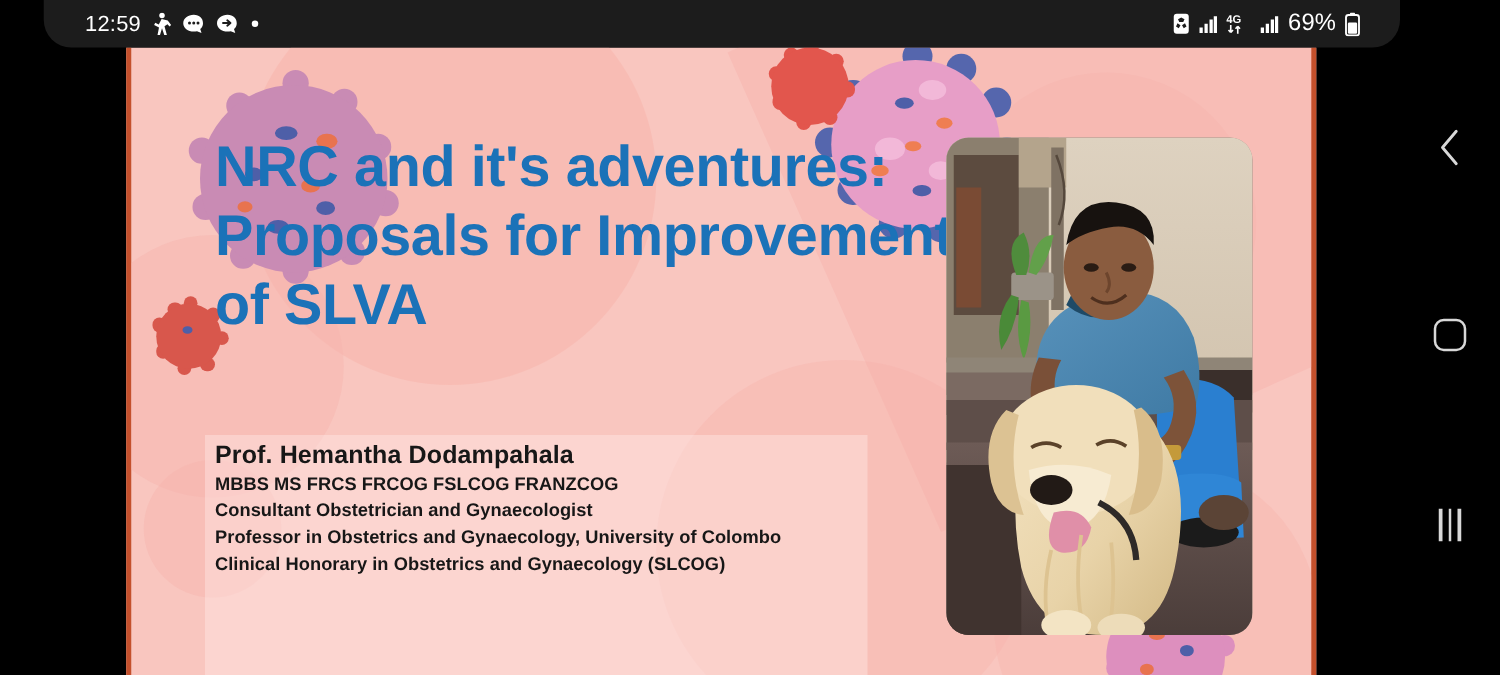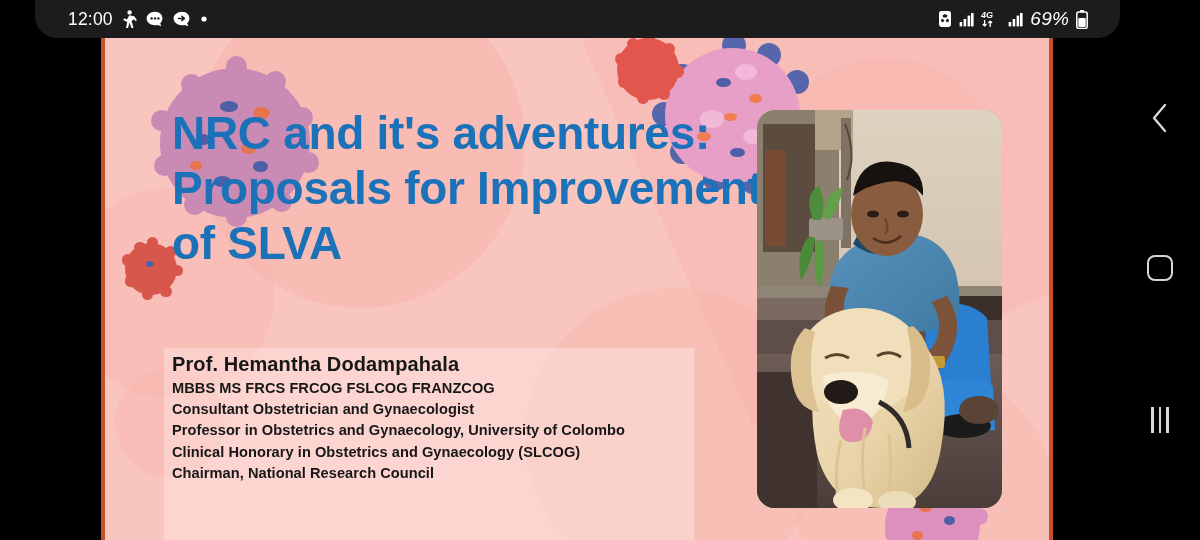--- a/index.html
+++ b/index.html
@@ -93,21 +93,21 @@
   #photo svg { display:block; width:100%; height:100%; }
 
   
   #status-bar {
     position:absolute; left:35px; top:0; width:1085px; height:38px;
     background:#1c1c1c; border-bottom-left-radius:22px; border-bottom-right-radius:22px;
     display:flex; align-items:center; color:#fff;
   }
   #status-left { display:flex; align-items:center; gap:9px; padding-left:33px; }
   #status-clock { font-size:17.5px; letter-spacing:.2px; }
-  #status-right { margin-left:auto; display:flex; align-items:center; gap:7px; padding-right:32px;font-style:italic; }
+  #status-right { margin-left:auto; display:flex; align-items:center; gap:7px; padding-right:32px; }
   #battery-pct { font-size:19px; letter-spacing:.2px; }
   .sicon { display:inline-flex; align-items:center; }
 
   
   #nav-bar {
     position:absolute; left:1120px; top:0; width:80px; height:540px;
     background:#000;
   }
   .nav-btn {
     position:absolute; left:0; width:80px; height:56px;
@@ -208,21 +208,20 @@
 
     <div id="slide-title">NRC and it's adventures: Proposals for Improvement of SLVA</div>
 
     <div id="cred-panel"></div>
     <div id="credentials">
       <div id="cred-name">Prof. Hemantha Dodampahala</div>
       <div class="cred-line">MBBS MS FRCS FRCOG FSLCOG FRANZCOG</div>
       <div class="cred-line">Consultant Obstetrician and Gynaecologist</div>
       <div class="cred-line">Professor in Obstetrics and Gynaecology, University of Colombo</div>
       <div class="cred-line">Clinical Honorary in Obstetrics and Gynaecology (SLCOG)</div>
-      <div class="cred-line">Chairman, National Research Council</div>
     </div>
 
     <div class="virus" id="virus-bottom">
       <div class="spike" style="left:42%;top:-8%"></div>
       <div class="spike" style="left:72%;top:2%"></div>
       <div class="spike" style="left:90%;top:32%"></div>
 
       <div class="spike" style="left:0%;top:50%"></div>
       <div class="spike" style="left:6%;top:16%"></div>
       <div class="body"></div>
@@ -323,21 +322,21 @@
 
         <ellipse cx="96" cy="390" rx="20" ry="12" fill="#f3e4c4"></ellipse>
         <ellipse cx="140" cy="392" rx="19" ry="11" fill="#eddcb9"></ellipse>
       </svg>
     </div>
 
   </div>
 
   <div id="status-bar">
     <div id="status-left">
-      <span id="status-clock">12:00</span>
+      <span id="status-clock">12:59</span>
       <span class="sicon">
         <svg width="15" height="19" viewBox="0 0 15 19">
             <circle cx="7.6" cy="2.4" r="2.2" fill="#fff"></circle>
             <path d="M7.3 5.2 L5 9.6 2.2 8.2 1.3 10 5.2 12 4 18 6 18 7.6 12.6 9.4 18 11.5 18 9.6 11 12 9.3 13.6 11.2 14.9 9.9 12.2 6.3 z" fill="#fff"></path>
           </svg>
       </span>
       <span class="sicon">
         <svg width="18" height="16" viewBox="0 0 18 16">
             <path d="M9 .8C4.3.8.6 3.8.6 7.5c0 3.7 3.7 6.7 8.4 6.7.9 0 1.8-.1 2.6-.3l3.6 1.4-1-3.1c1.4-1.2 2.2-2.8 2.2-4.7C16.4 3.8 13.7.8 9 .8z" fill="#fff"></path>
             <circle cx="5.6" cy="7.4" r="1.2" fill="#1c1c1c"></circle>

